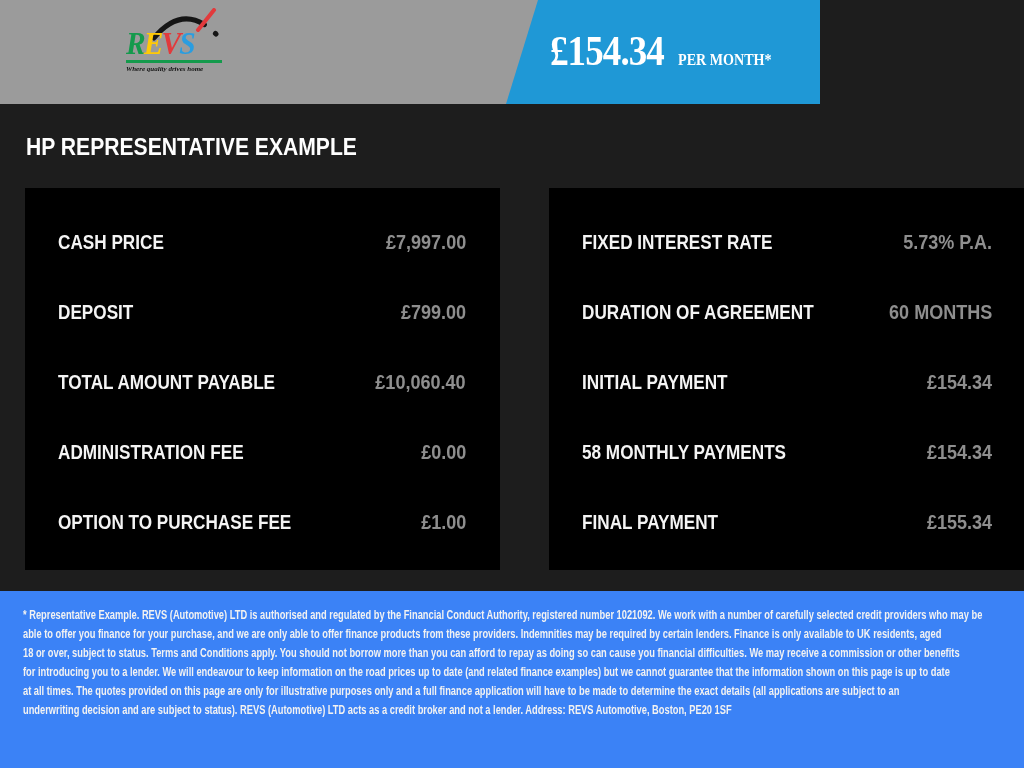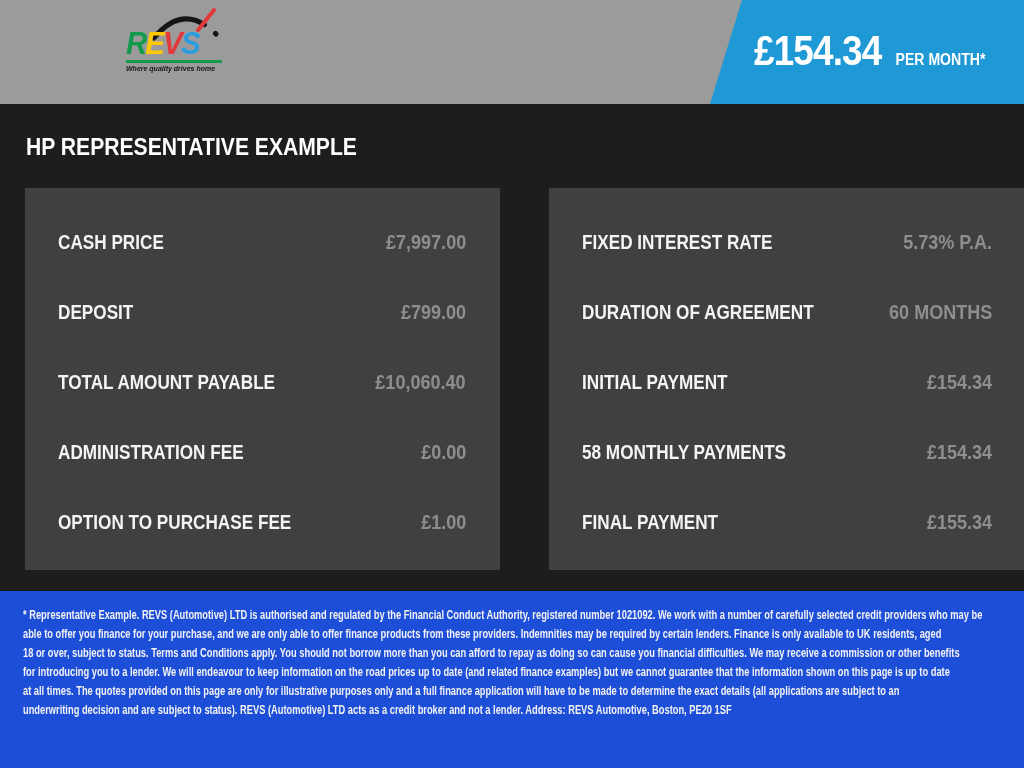--- a/index.html
+++ b/index.html
@@ -6,22 +6,23 @@
   html, body { width: 1024px; height: 768px; overflow: hidden; }
   body {
     font-family: "Liberation Sans", sans-serif;
     background: #1d1d1d;
     position: relative;
   }
 
   
   .header {
     position: absolute; left: 0; top: 0;
-    width: 1024px; height: 104px;
+    width: 820px; height: 104px;
     background: #9b9b9b;
+    font-family: Liberation Serif, serif;
   }
 
   
   .logo { position: absolute; left: 126px; top: 14px; width: 100px; }
   .gauge-svg { position: absolute; left: 24px; top: -6px; width: 70px; height: 34px; }
   .logo-word {
     position: relative;
     margin-top: 14px;
     font-style: italic; font-weight: 900;
     font-size: 31px; line-height: 1; letter-spacing: -2px;
@@ -64,41 +65,41 @@
     background: #1d1d1d;
   }
   .page-title {
     position: absolute; left: 26px; top: 29px;
     font-size: 24px; font-weight: bold; color: #fefefe;
     transform: scaleX(0.88); transform-origin: left top;
     white-space: nowrap; letter-spacing: 0;
   }
   .panel {
     position: absolute; top: 84px; height: 382px;
-    background: #404040;
+    background: #000000;
     display: flex; flex-direction: column; justify-content: space-between;
     padding: 42px 34px 36px 33px;
   }
   .panel-left  { left: 25px;  width: 475px; }
   .panel-right { left: 549px; width: 477px; }
   .row { display: flex; justify-content: space-between; align-items: center; }
   .row-label {
     font-size: 19.5px; font-weight: bold; color: #f4f4f4;
     transform: scaleX(0.88); transform-origin: left center; white-space: nowrap;
   }
   .row-value {
     font-size: 20.5px; font-weight: bold; color: #8e8e8e;
     transform: scaleX(0.88); transform-origin: right center; white-space: nowrap;
   }
 
   
   .footer {
     position: absolute; left: 0; top: 591px;
     width: 1024px; height: 177px;
-    background: #1d4ed8;
+    background: #3b82f6;
   }
   .disclaimer {
     position: absolute; left: 23px; top: 15px;
     width: 1280px;
     font-size: 12px; font-weight: bold; color: #f2f2f2;
     line-height: 19px;
     white-space: pre-line;
     transform: scaleX(0.775); transform-origin: left top;
   }
 </style>

